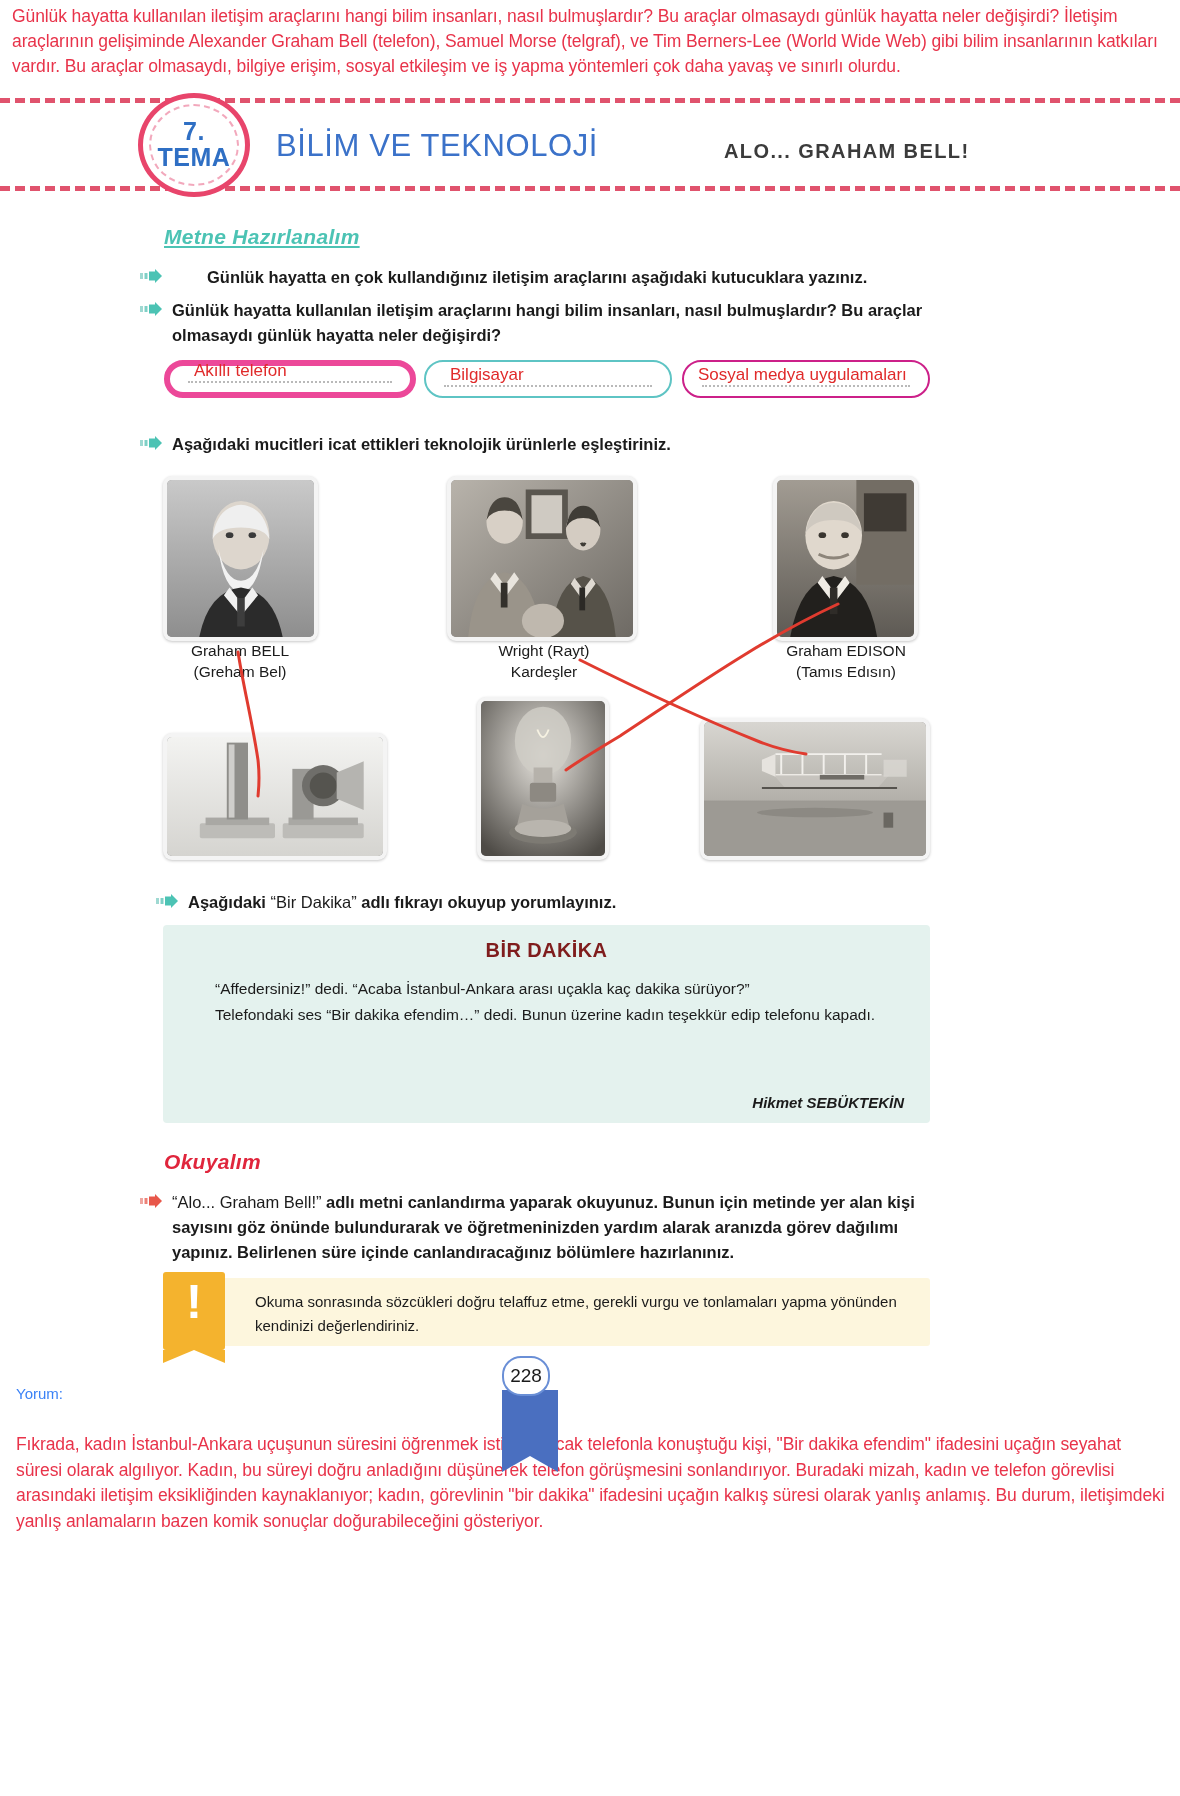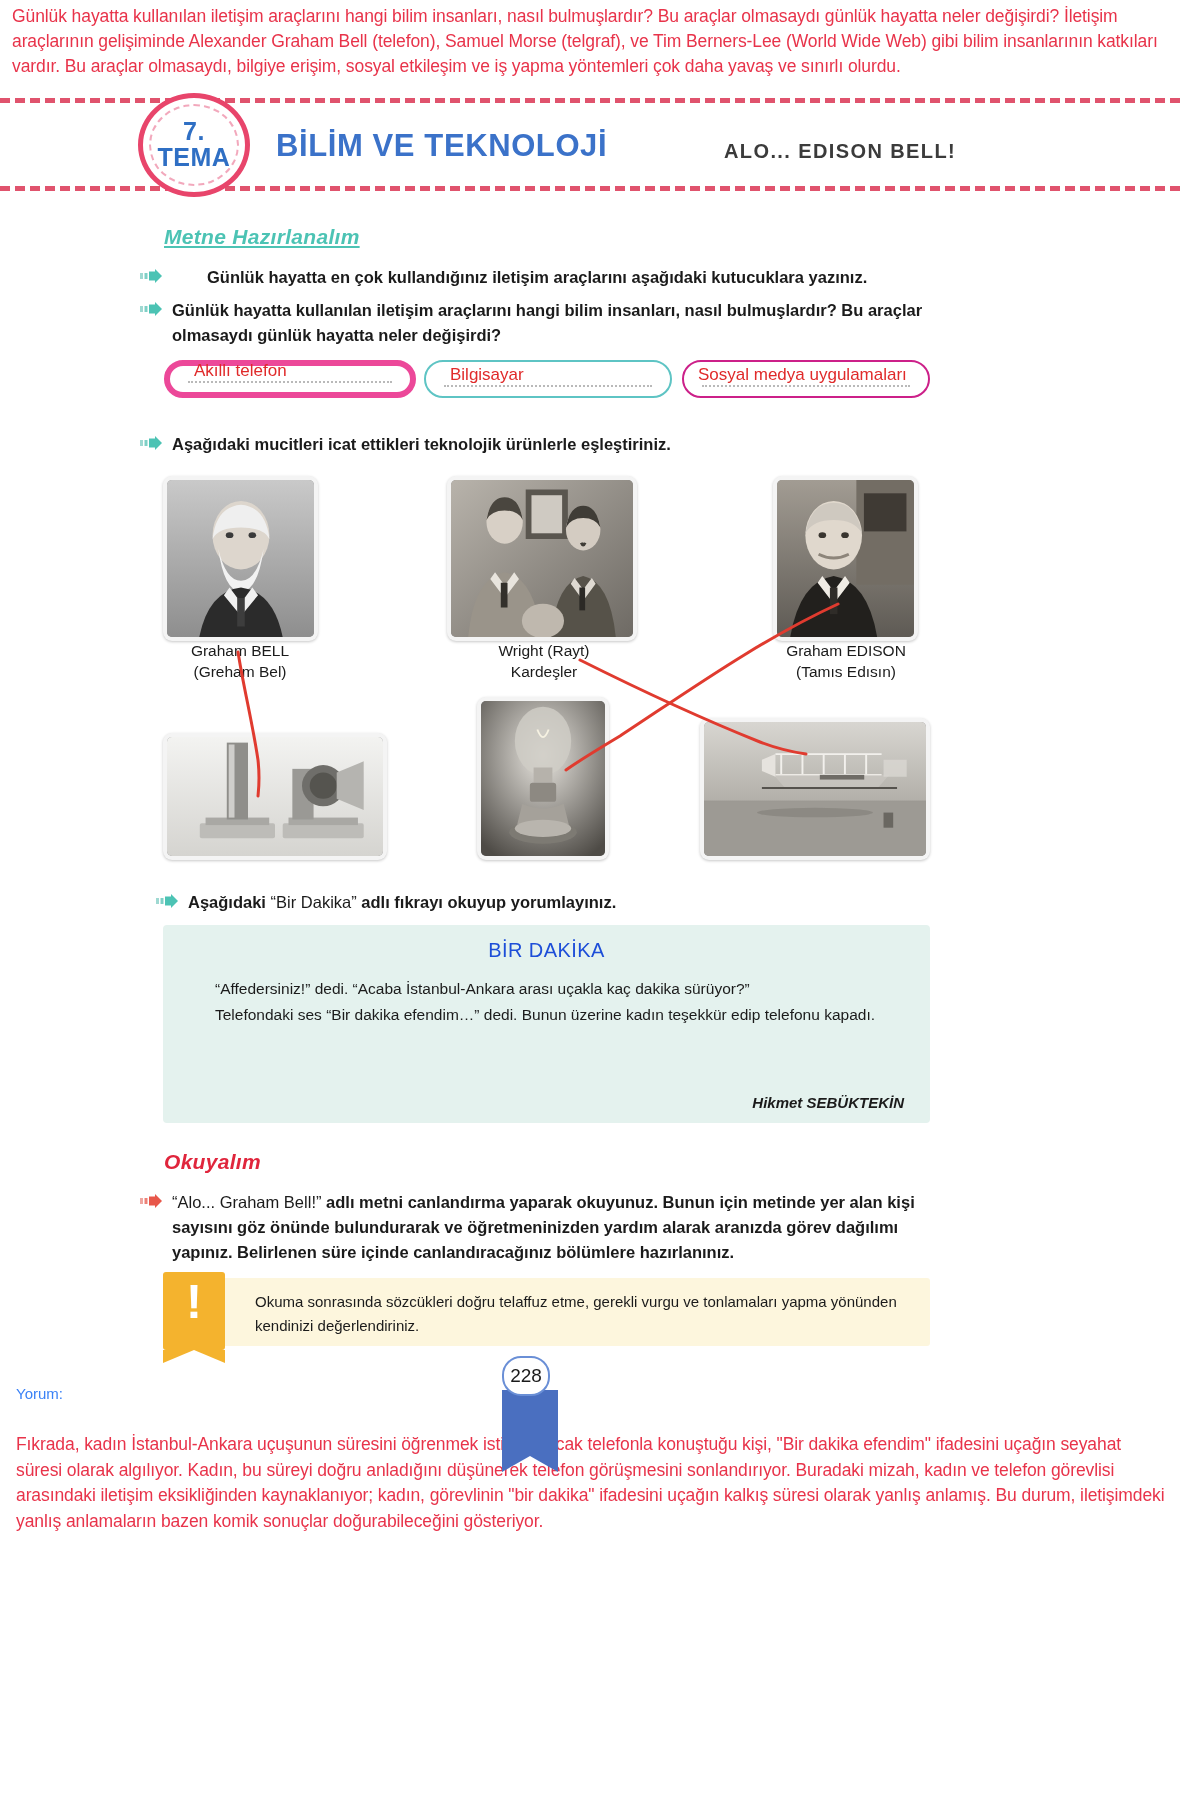--- a/index.html
+++ b/index.html
@@ -61,21 +61,21 @@
     font-size: 25px; font-weight: bold; color: #2f6fc4;
     line-height: 1; letter-spacing: 0.5px;
   }
   .theme-word {
     font-size: 25px; font-weight: bold; color: #2f6fc4;
     line-height: 1.05; letter-spacing: 0.5px;
   }
   .banner-title {
     position: absolute;
     left: 276px; top: 128px;
-    font-size: 31px; font-weight: bold;
+    font-size: 31px; font-weight: normal;
     color: #3b72c9;
     letter-spacing: 0.6px;
   }
   .banner-sub {
     position: absolute;
     left: 724px; top: 140px;
     font-size: 20px; font-weight: bold;
     color: #3b3b3b;
     letter-spacing: 1.4px;
   }
@@ -196,22 +196,22 @@
   .joke {
     position: absolute;
     left: 163px; top: 925px;
     width: 767px; height: 198px;
     background: #e4f2ee;
     border-radius: 4px;
   }
   .joke-title {
     text-align: center;
     margin-top: 14px;
-    font-size: 20px; font-weight: normal;
-    color: #1d4ed8;
+    font-size: 20px; font-weight: bold;
+    color: #7f1d1d;
     letter-spacing: 0.4px;
   }
   .joke-body {
     margin: 14px 30px 0 30px;
     font-size: 15.5px;
     color: #1b1b1b;
     line-height: 26px;
   }
   .joke-body p { margin: 0; }
   .joke-body .indent { text-indent: 22px; }
@@ -318,21 +318,21 @@
 <div class="dashed-rule dashed-bottom"></div>
 
 <div class="banner"></div>
 
 <div class="theme-badge">
   <div class="theme-num">7.</div>
   <div class="theme-word">TEMA</div>
 </div>
 
 <div class="banner-title">BİLİM VE TEKNOLOJİ</div>
-<div class="banner-sub">ALO... EDISON BELL!</div>
+<div class="banner-sub">ALO... GRAHAM BELL!</div>
 
 <div class="sec-head sec-prep">Metne Hazırlanalım</div>
 <div class="sec-head sec-read">Okuyalım</div>
 
 <div class="bullet" id="b1">
   <span class="arrow">
     <svg width="22" height="14" viewBox="0 0 22 14">
         <path d="M0 4h3v6H0z" fill="#9fd9d2"></path>
         <path d="M4.5 4h3v6h-3z" fill="#7fd0c6"></path>
         <path d="M9 2.5h6v9H9z" fill="#4cc3b4"></path>

